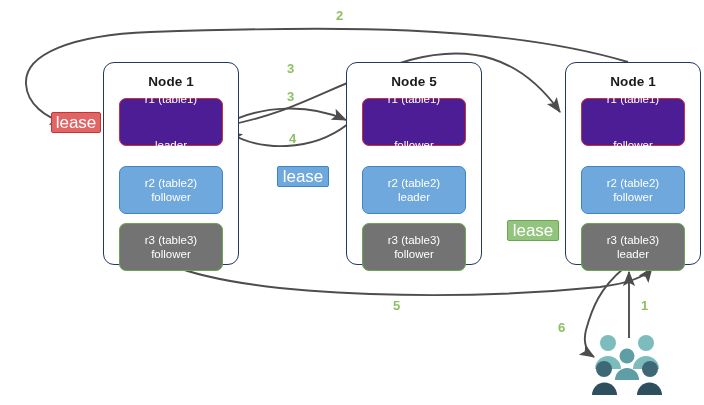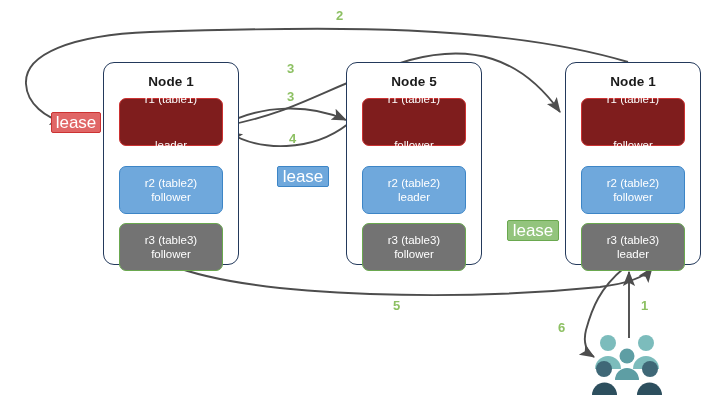--- a/index.html
+++ b/index.html
@@ -49,21 +49,21 @@
     border-radius: 7px;
     display: flex;
     flex-direction: column;
     align-items: center;
     justify-content: center;
     color: #ffffff;
     font-size: 11.5px;
     line-height: 14px;
     text-align: center;
   }
-  .replica.r1 { background: #7f1d1d; border: 1.2px solid #cc3232; gap: 32px; }
+  .replica.r1 { background: #4c1d95; border: 1.2px solid #cc3232; gap: 32px; }
   .replica.r2 { background: #6fa8dc; border: 1.2px solid #3d85c6; margin-top: 20px; }
   .replica.r3 { background: #737373; border: 1.2px solid #6aa84f; }
   .replica .line { display: block; }
 
   .lease {
     position: absolute;
     box-sizing: border-box;
     border-radius: 2px;
     color: #ffffff;
     font-size: 17px;

